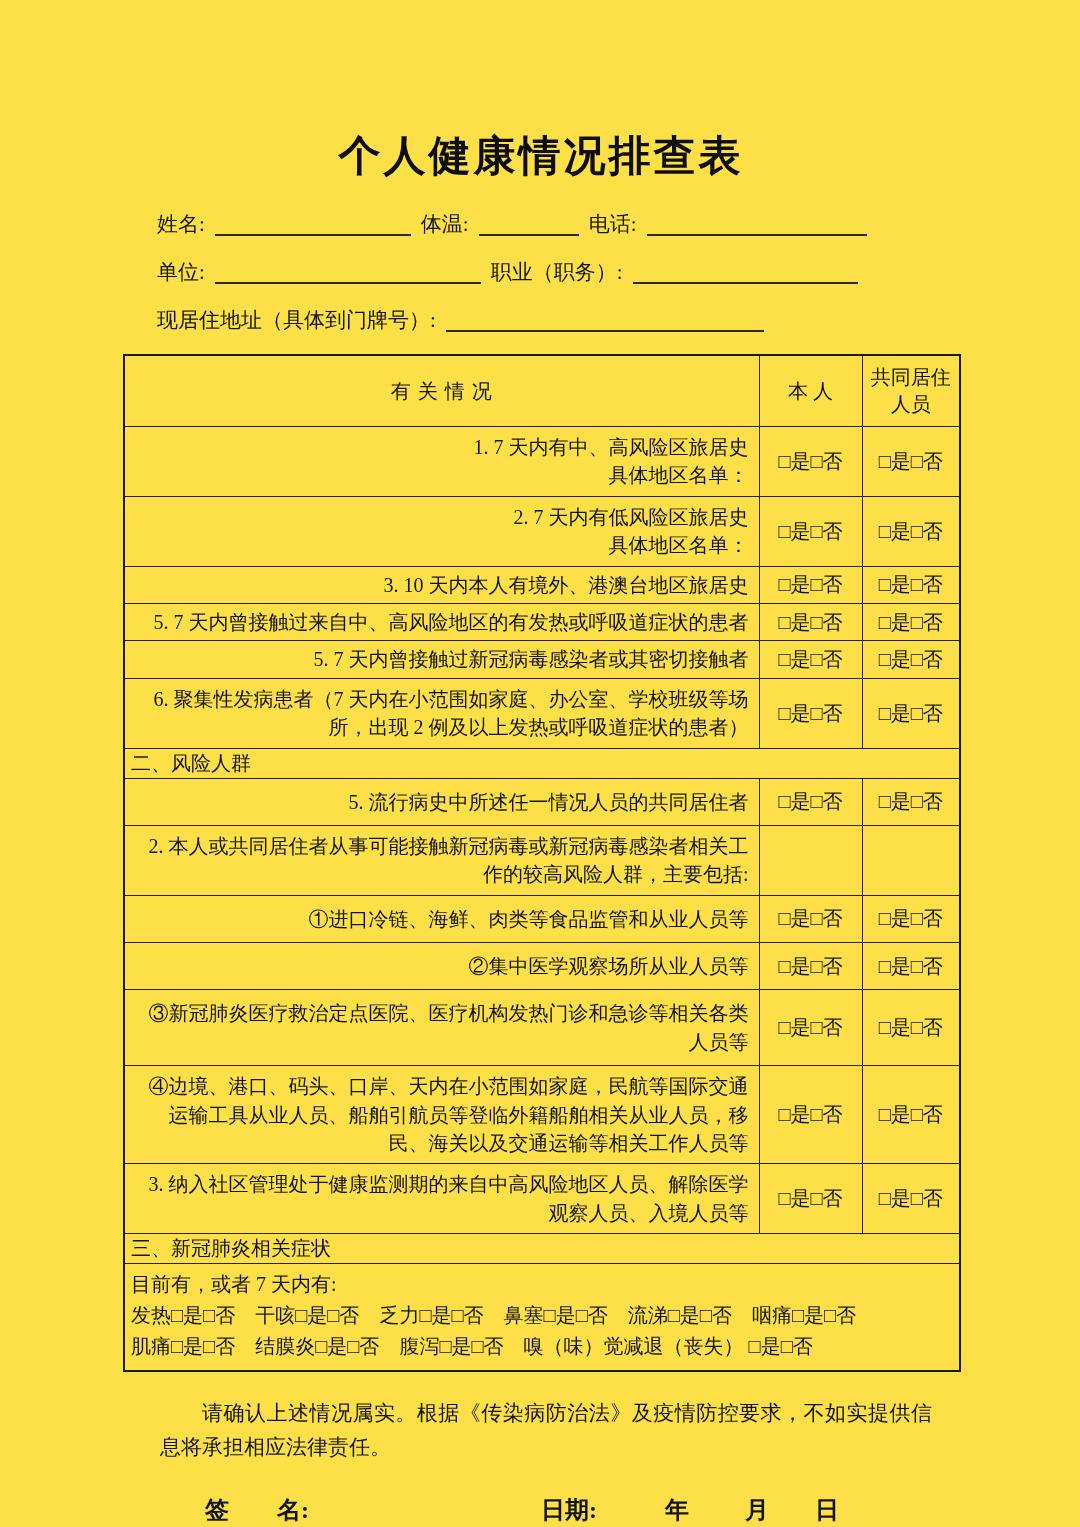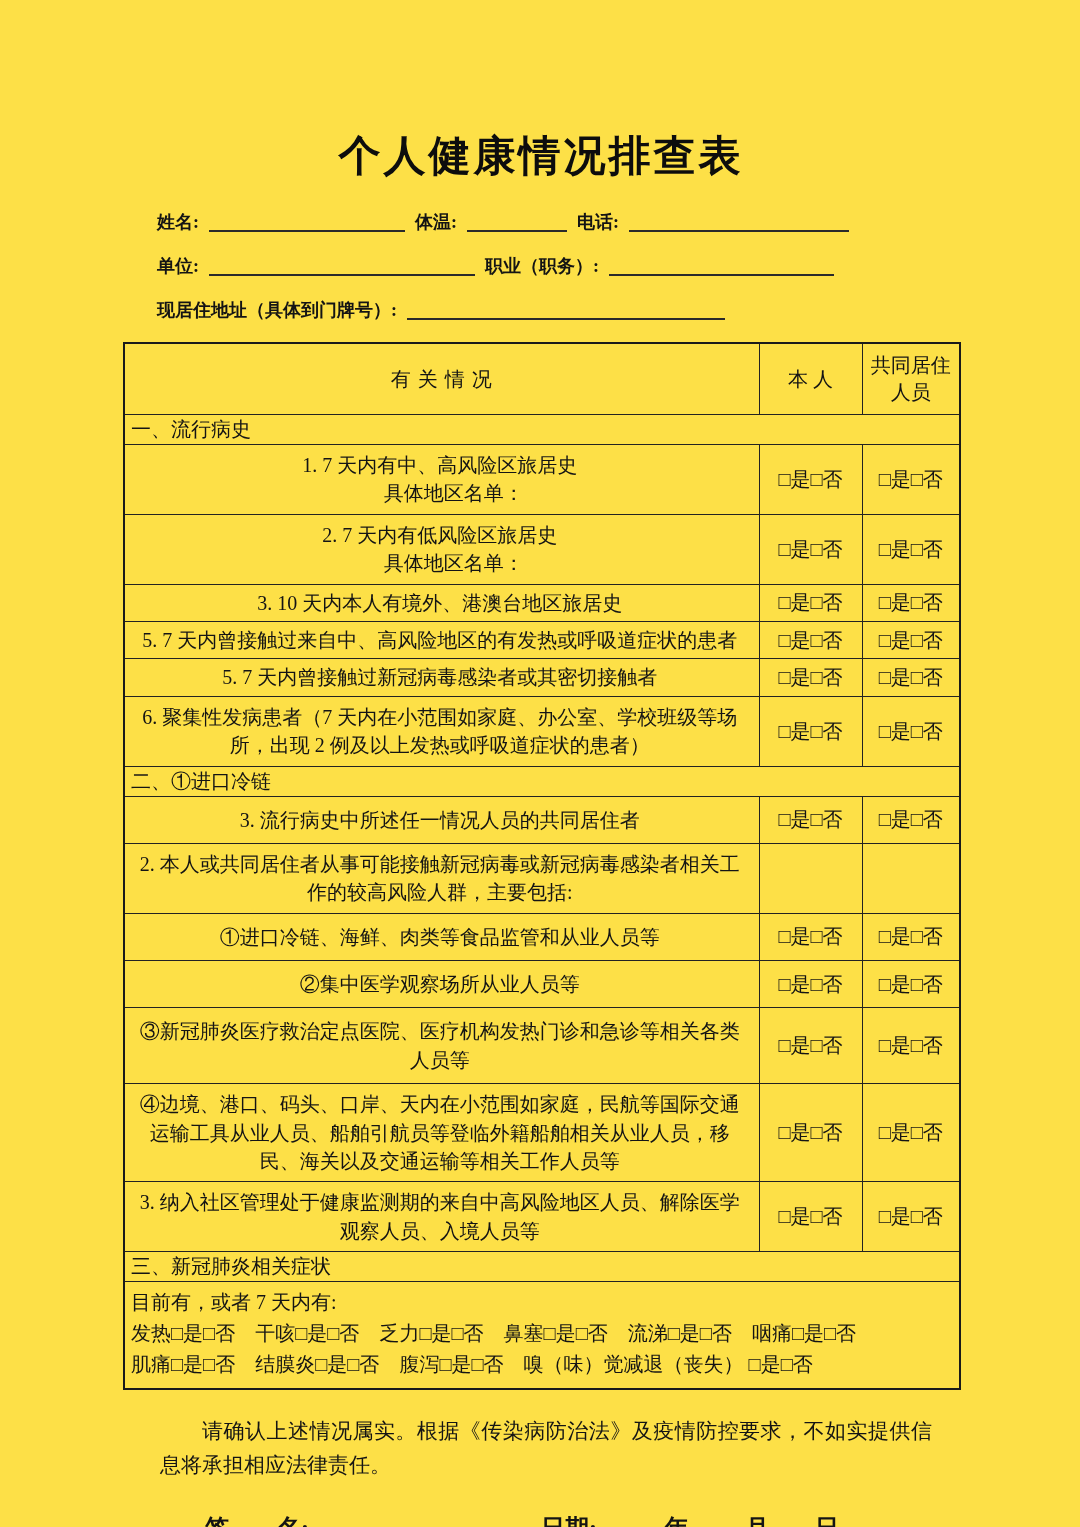--- a/index.html
+++ b/index.html
@@ -3,39 +3,39 @@
 <meta charset="utf-8">
 <style>
   * { margin:0; padding:0; box-sizing:border-box; }
   html,body { background:#ffffff; }
   body { font-family:"Liberation Serif","DejaVu Serif",serif; color:#141414; }
   .page { position:relative; width:1080px; height:1527px; background:#fde047; overflow:hidden; }
   .content { position:absolute; left:123px; top:0; width:836px; }
 
   .title { margin-top:128px; text-align:center; font-size:42px; font-weight:bold; letter-spacing:3px; color:#0d0d0d; }
 
-  .fields { margin-top:26px; margin-left:34px; font-size:18px;font-weight:bold; }
+  .fields { margin-top:26px; margin-left:34px; font-size:21px; }
   .field-row { margin-bottom:20px; white-space:nowrap; }
   .flabel { display:inline-block; }
   .uline { display:inline-block; border-bottom:2px solid #2a2a2a; height:22px; vertical-align:bottom; margin:0 10px 2px 10px; }
   .u-name { width:196px; }
   .u-temp { width:100px; }
   .u-phone { width:220px; margin-right:0; }
   .u-unit { width:266px; }
   .u-occ { width:225px; margin-right:0; }
   .u-addr { width:318px; }
 
   table.screening { margin-top:16px; width:836px; border-collapse:collapse; font-size:20px; border:2px solid #1a1a1a; table-layout:fixed; }
   col.c-sit { width:635px; }
   col.c-self { width:103px; }
   col.c-cohab { width:98px; }
   th, td { border:1px solid #222; vertical-align:middle; }
   th { font-weight:normal; text-align:center; padding:8px 4px; line-height:1.35; }
   th.h-sit { letter-spacing:1px;margin-left:40px; }
-  td.q { padding:4px 10px 4px 6px; line-height:1.42; text-align:center; }
+  td.q { padding:4px 10px 4px 6px; line-height:1.42; text-align:right; }
   td.ck { text-align:center; padding:2px 2px; white-space:nowrap; }
   tr.sec td { padding:2px 6px; line-height:1.25; }
   tr.roomy td.q { padding-top:9px; padding-bottom:9px; }
   tr.tall2 td.q { padding-top:6px; padding-bottom:6px; }
   .sub { padding-left:28px; }
   .cb { cursor:pointer; }
   td.symptoms { padding:5px 20px 8px 6px; line-height:1.55; }
   .symline { white-space:nowrap; }
   .sym { margin-right:15px; }
   .sym:last-child { margin-right:12px; }
@@ -75,23 +75,20 @@
           <col class="c-cohab">
         </colgroup>
       <thead>
         <tr>
           <th class="h-sit">有 关 情 况</th>
           <th>本 人</th>
           <th>共同居住人员</th>
         </tr>
       </thead>
       <tbody>
-        <tr class="sec">
-          <td colspan="3">一、流行病史</td>
-        </tr>
 
         <tr class="tall2">
           <td class="q">
             <div>1. 7 天内有中、高风险区旅居史</div>
             <div class="sub">具体地区名单：</div>
           </td>
           <td class="ck"><span class="cb">□是</span><span class="cb">□否</span></td>
           <td class="ck"><span class="cb">□是</span><span class="cb">□否</span></td>
         </tr>
 
@@ -122,25 +119,25 @@
           <td class="ck"><span class="cb">□是</span><span class="cb">□否</span></td>
         </tr>
 
         <tr class="tall2">
           <td class="q">6. 聚集性发病患者（7 天内在小范围如家庭、办公室、学校班级等场所，出现 2 例及以上发热或呼吸道症状的患者）</td>
           <td class="ck"><span class="cb">□是</span><span class="cb">□否</span></td>
           <td class="ck"><span class="cb">□是</span><span class="cb">□否</span></td>
         </tr>
 
         <tr class="sec">
-          <td colspan="3">二、①进口冷链</td>
-        </tr>
-
-        <tr class="roomy">
-          <td class="q">3. 流行病史中所述任一情况人员的共同居住者</td>
+          <td colspan="3">二、风险人群</td>
+        </tr>
+
+        <tr class="roomy">
+          <td class="q">5. 流行病史中所述任一情况人员的共同居住者</td>
           <td class="ck"><span class="cb">□是</span><span class="cb">□否</span></td>
           <td class="ck"><span class="cb">□是</span><span class="cb">□否</span></td>
         </tr>
 
         <tr class="tall2">
           <td class="q">2. 本人或共同居住者从事可能接触新冠病毒或新冠病毒感染者相关工作的较高风险人群，主要包括:</td>
           <td class="ck"></td>
           <td class="ck"></td>
         </tr>
 

